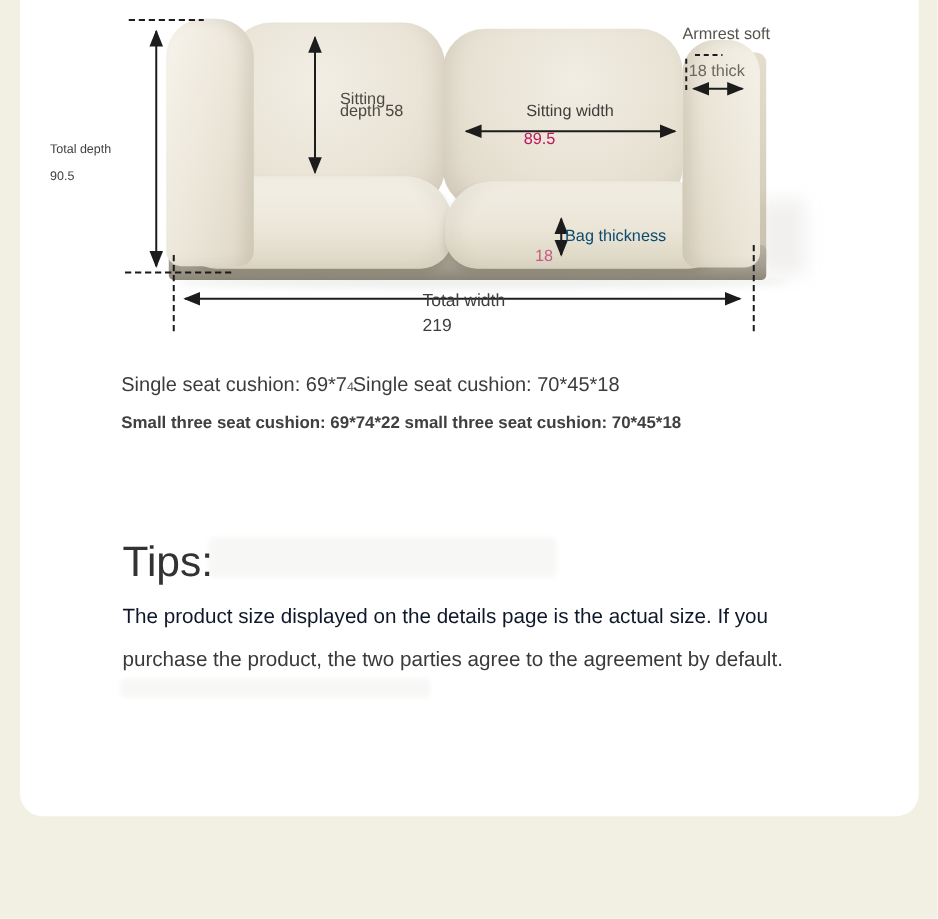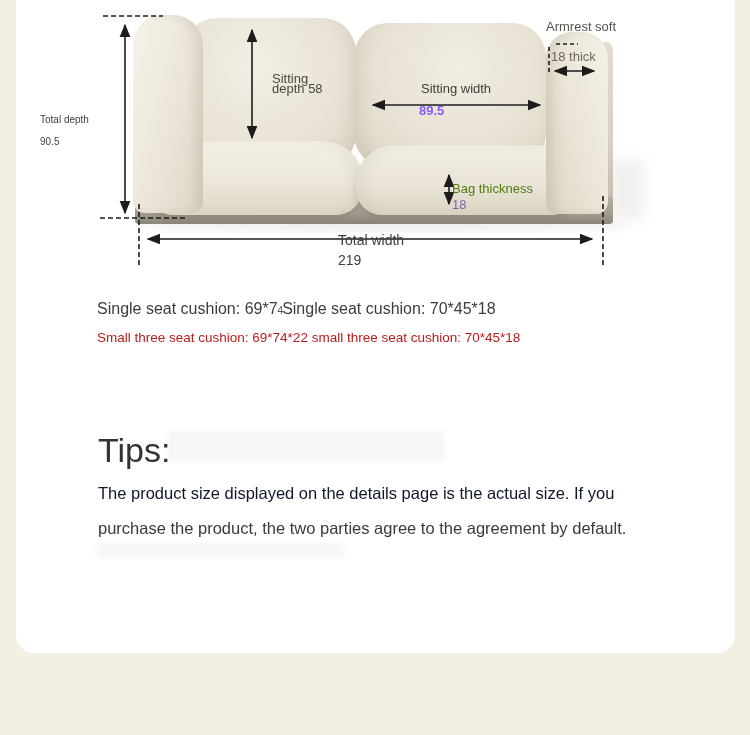--- a/index.html
+++ b/index.html
@@ -64,30 +64,30 @@
   .arm-shadow-r{
     left:608px;top:160px;width:36px;height:60px;
     background:rgba(120,112,95,.10);filter:blur(7px);
   }
   
   .ann-svg{position:absolute;left:0;top:0;}
   .lbl{position:absolute;color:#474540;font-size:13px;line-height:15px;white-space:nowrap;}
   .lbl-total-depth{left:40px;top:109px;font-size:10px;color:#3e3e3e;line-height:22px;}
   .lbl-sitting-depth{left:252px;top:74px;line-height:10px;color:#4a4841;margin-left:20px;}
   .lbl-sitting-width{left:421px;top:81px;color:#3f3d38;}
-  .val-sitting-width{left:419px;top:103px;color:#8b5cf6;font-weight:bold;}
+  .val-sitting-width{left:419px;top:103px;color:#be185d;}
   .lbl-armrest{left:546px;top:19px;color:#57544d;}
   .lbl-armrest-thick{left:551px;top:49px;color:#6b6861;}
-  .lbl-bag{left:452px;top:181px;color:#4d7c0f;}
-  .val-bag{left:452px;top:197px;color:#4c1d95;opacity:.65;height:12px;overflow:hidden;}
+  .lbl-bag{left:452px;top:181px;color:#0c4a6e;}
+  .val-bag{left:428px;top:197px;color:#be185d;opacity:.65;height:12px;overflow:hidden;}
   .lbl-total-width{left:338px;top:231px;font-size:14px;color:#3e3e3e;line-height:19.5px;}
   
   .spec-line1{position:absolute;left:97px;top:300px;font-size:16px;color:#3c3c3c;white-space:nowrap;}
   .spec-line1 .mini{font-size:10px;color:#55524c;letter-spacing:-1px;}
-  .spec-line2{position:absolute;left:97px;top:330px;font-size:13.5px;color:#b91c1c;white-space:nowrap;}
+  .spec-line2{position:absolute;left:97px;top:330px;font-size:13.5px;color:#404040;white-space:nowrap;font-weight:bold;}
   .tips-heading{position:absolute;left:98px;top:431px;font-size:34px;color:#333;}
   .tips-line1{position:absolute;left:98px;top:484px;font-size:16.5px;color:#0f172a;white-space:nowrap;}
   .tips-line2{position:absolute;left:98px;top:519px;font-size:16.5px;color:#3a3a3a;white-space:nowrap;}
   .ghost{position:absolute;background:rgba(175,172,165,.10);filter:blur(2px);border-radius:4px;}
   .ghost1{left:167px;top:430px;width:278px;height:32px;}
   .ghost2{left:96px;top:543px;width:248px;height:15px;}
 </style>
 </head>
 <body>
 

